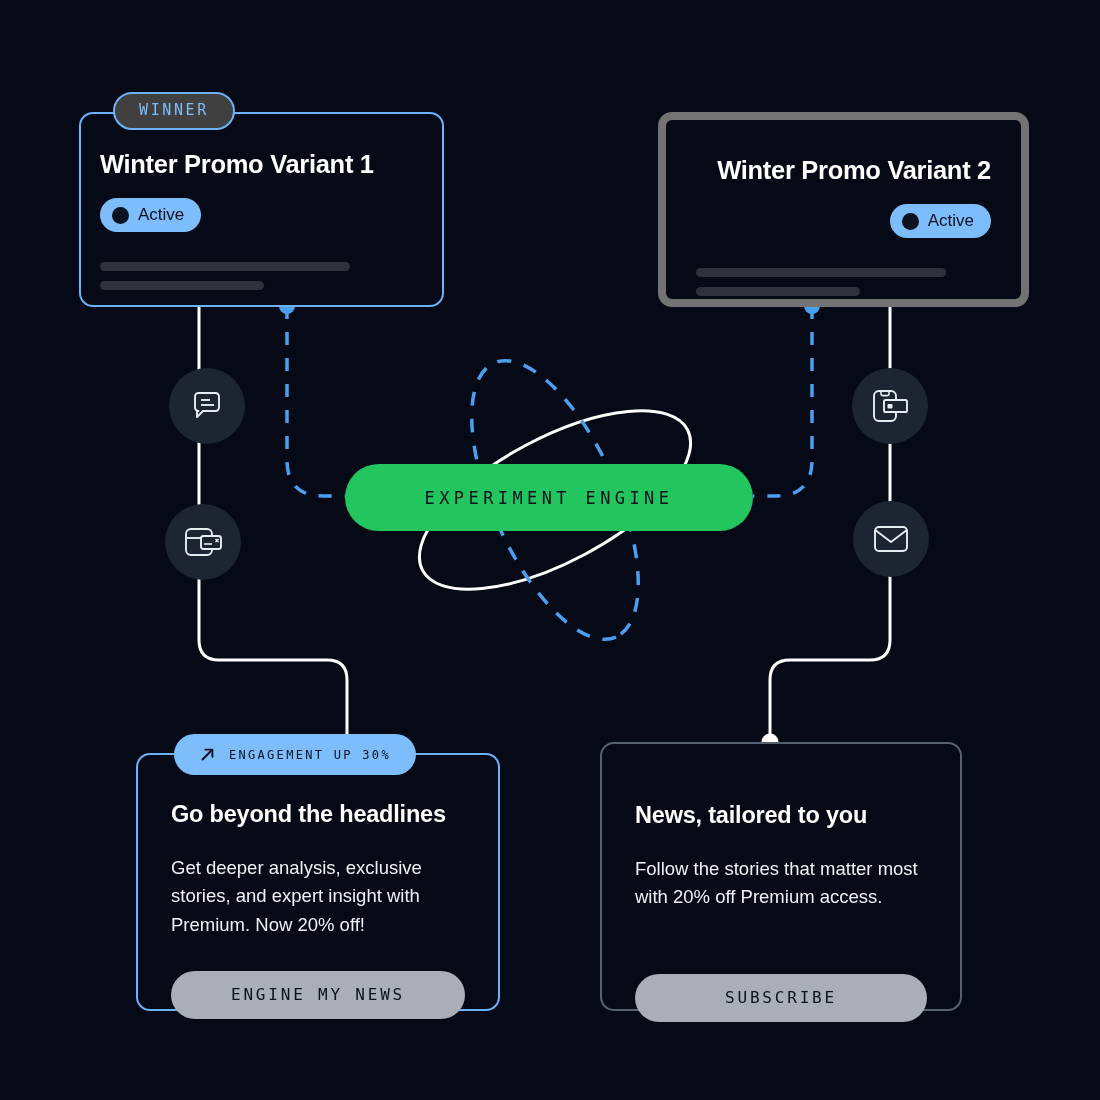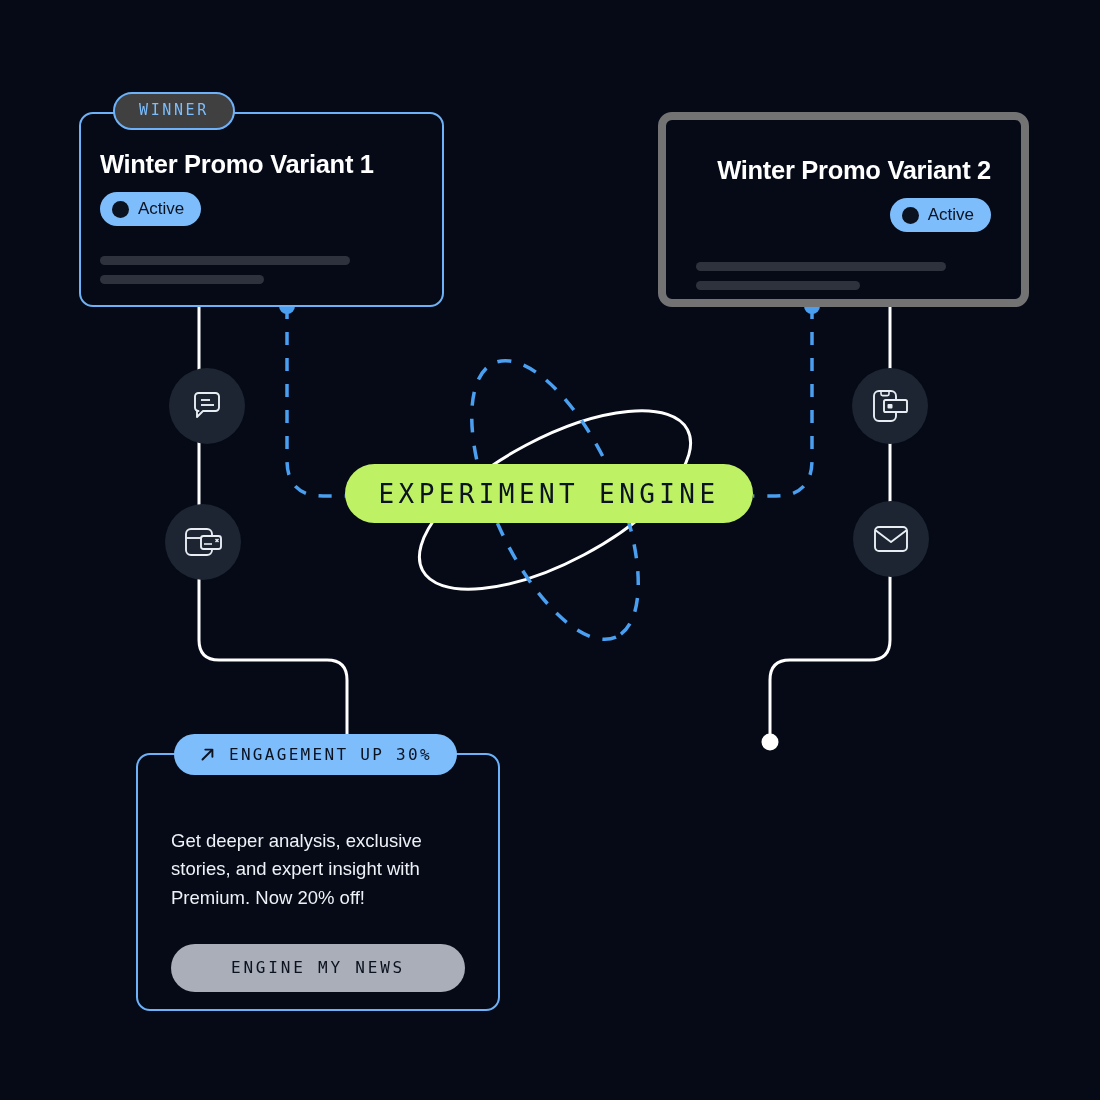--- a/index.html
+++ b/index.html
@@ -46,21 +46,21 @@
 
   .status-pill {
     display: inline-flex;
     align-items: center;
     gap: 9px;
     background: #7dbdfb;
     color: #0b1220;
     border-radius: 999px;
     padding: 7px 17px 7px 12px;
     font-size: 17px;
-    margin-top: 13px;
+    margin-top: 19px;
   }
   .status-dot {
     width: 17px; height: 17px; border-radius: 50%;
     background: #0b1220;
   }
 
   .skeleton { margin-top: 30px; }
   .skel-bar {
     height: 9px; border-radius: 5px; background: #2d323c;
   }
@@ -74,27 +74,27 @@
     background: #1c2531;
     display: flex; align-items: center; justify-content: center;
     z-index: 3;
   }
 
   
   .orbits { position: absolute; left: 395px; top: 350px; width: 320px; height: 300px; z-index: 1; }
   .engine-pill {
     position: absolute;
     left: 345px; top: 464px;
-    width: 408px; height: 59px;
-    background: #bef264;
+    width: 408px; height: 67px;
+    background: #22c55e;
     border-radius: 999px;
     display: flex; align-items: center; justify-content: center;
     color: #0b1220;
     font-family: "DejaVu Sans Mono", monospace;
-    font-size: 26px;
+    font-size: 17px;
     letter-spacing: 4.4px;
     z-index: 2;
   }
 
   
   .msg-card {
     position: absolute;
     border-radius: 14px;
     background: #050a16;
     padding: 46px 33px 34px;
@@ -104,21 +104,21 @@
 
   .lift-badge {
     position: absolute;
     top: -21px; left: 36px;
     display: inline-flex; align-items: center; gap: 13px;
     background: #7dbdfb;
     color: #0b1220;
     border-radius: 999px;
     padding: 12px 25px;
     font-family: "DejaVu Sans Mono", monospace;
-    font-size: 16px;
+    font-size: 12px;
     letter-spacing: 2.3px;
     line-height: 1;
     z-index: 4;
   }
 
   .msg-title {
     color: #ffffff;
     font-size: 23.5px;
     font-weight: bold;
     letter-spacing: -0.2px;
@@ -239,18 +239,24 @@
   </div>
 
   <div class="msg-card highlight" style="left:136px; top:753px; width:364px; height:258px;">
     <div class="lift-badge">
       <svg width="17" height="17" viewBox="0 0 17 17">
         <path d="M3.5 13.5 13 4" stroke="#0b1220" stroke-width="1.9" stroke-linecap="round"></path>
         <path d="M6.3 3.6H13.4V10.7" fill="none" stroke="#0b1220" stroke-width="1.9" stroke-linecap="round" stroke-linejoin="round"></path>
       </svg>
       <span>ENGAGEMENT UP 30%</span>
     </div>
+    <div class="msg-title">Go beyond the headlines</div>
     <div class="msg-body">Get deeper analysis, exclusive stories, and expert insight with Premium. Now 20% off!</div>
     <button class="cta-button">ENGINE MY NEWS</button>
   </div>
 
+  <div class="msg-card plain" style="left:600px; top:742px; width:362px; height:269px; padding-top:58px;">
+    <div class="msg-title">News, tailored to you</div>
+    <div class="msg-body">Follow the stories that matter most with 20% off Premium access.</div>
+    <button class="cta-button" style="margin-top:62px;">SUBSCRIBE</button>
+  </div>
 
 </div>
 
 </body></html>

